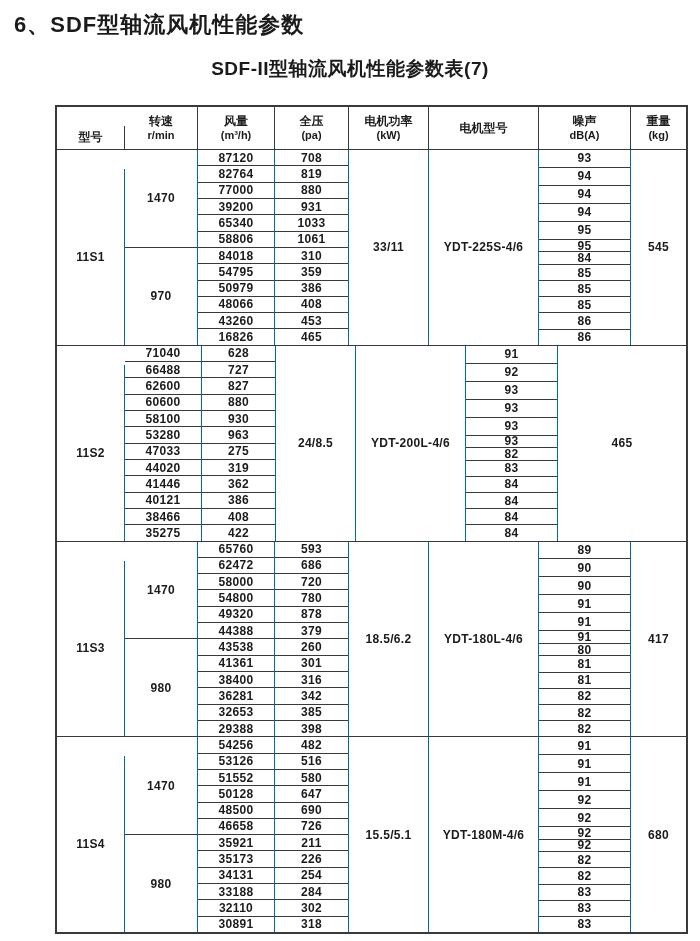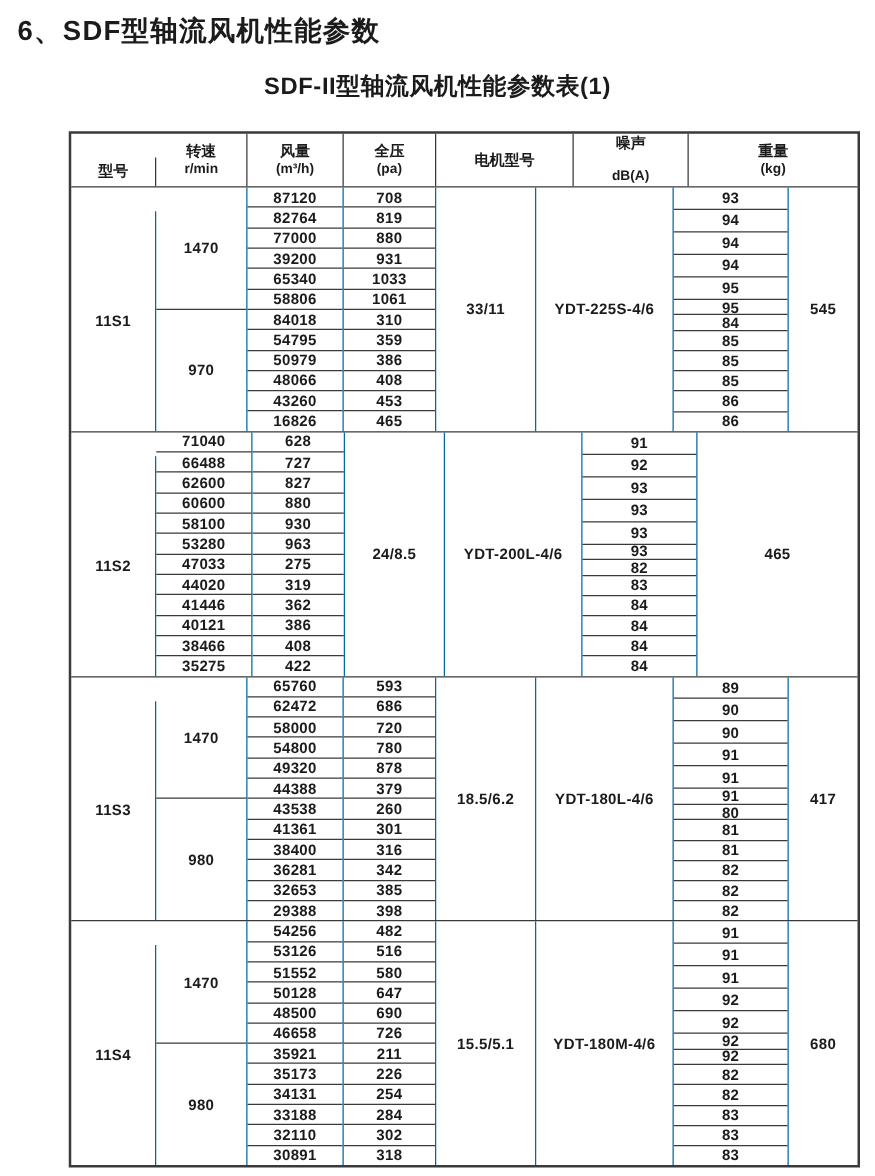--- a/index.html
+++ b/index.html
@@ -39,44 +39,48 @@
   }
   .col:last-child { border-right:none; }
   .cell {
     flex:1 1 0; display:flex; align-items:center; justify-content:center;
     font-size:12px; font-weight:bold; letter-spacing:0.3px;
     border-bottom:1px solid #3a3a3a; min-height:0;
   }
   .col .cell:last-child { border-bottom:none; }
   .single-cell { border-bottom:none; }
   .c1{width:68px;margin-top:19px;} .c2{width:73px;} .c3{width:77px;} .c4{width:74px;}
-  .c5{width:80px;} .c6{width:110px;} .c7{width:92px;justify-content:space-between;} .c8{flex:1 1 auto;}
+  .c5{width:80px;} .c6{width:110px;} .c7{width:92px;} .c8{flex:1 1 auto;}
 </style>
 </head>
 <body>
 
 <div class="title">6、SDF型轴流风机性能参数</div>
-<div class="subtitle">SDF-II型轴流风机性能参数表(1)</div>
+<div class="subtitle">SDF-II型轴流风机性能参数表(7)</div>
 
 <div class="ptable">
   <div class="thead">
     <div class="hcell c1">
       <span>型号</span>
     </div>
     <div class="hcell c2">
       <span>转速</span>
       <span class="unit">r/min</span>
     </div>
     <div class="hcell c3">
       <span>风量</span>
       <span class="unit">(m³/h)</span>
     </div>
     <div class="hcell c4">
       <span>全压</span>
       <span class="unit">(pa)</span>
+    </div>
+    <div class="hcell c5">
+      <span>电机功率</span>
+      <span class="unit">(kW)</span>
     </div>
     <div class="hcell c6">
       <span>电机型号</span>
     </div>
     <div class="hcell c7">
       <span>噪声</span>
       <span class="unit">dB(A)</span>
     </div>
     <div class="hcell c8">
       <span>重量</span>

